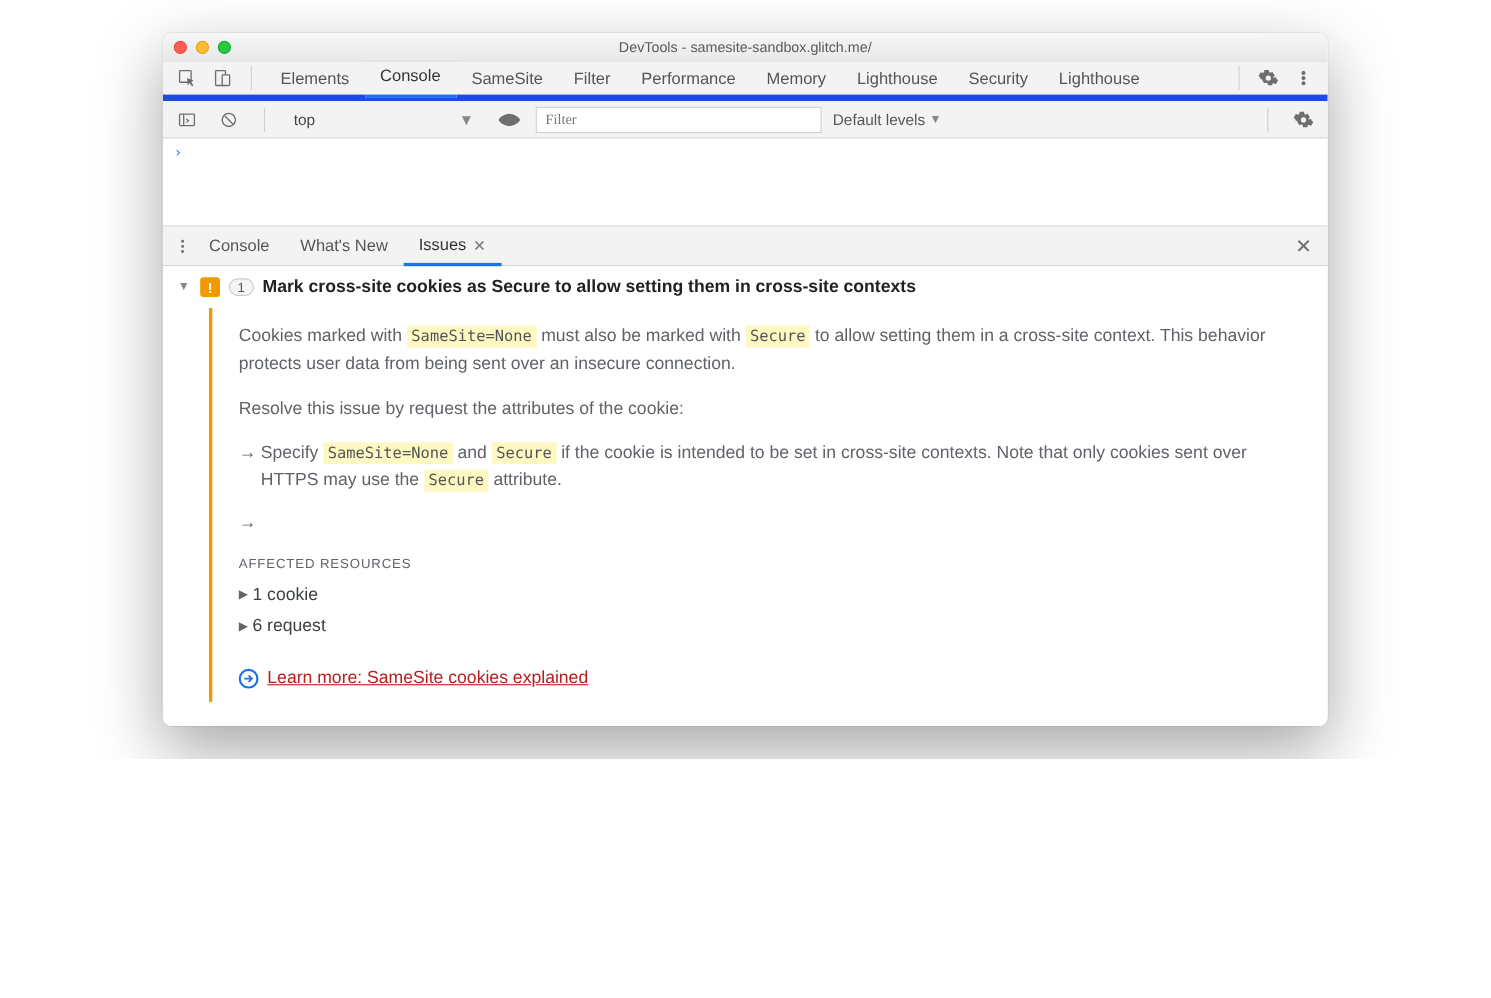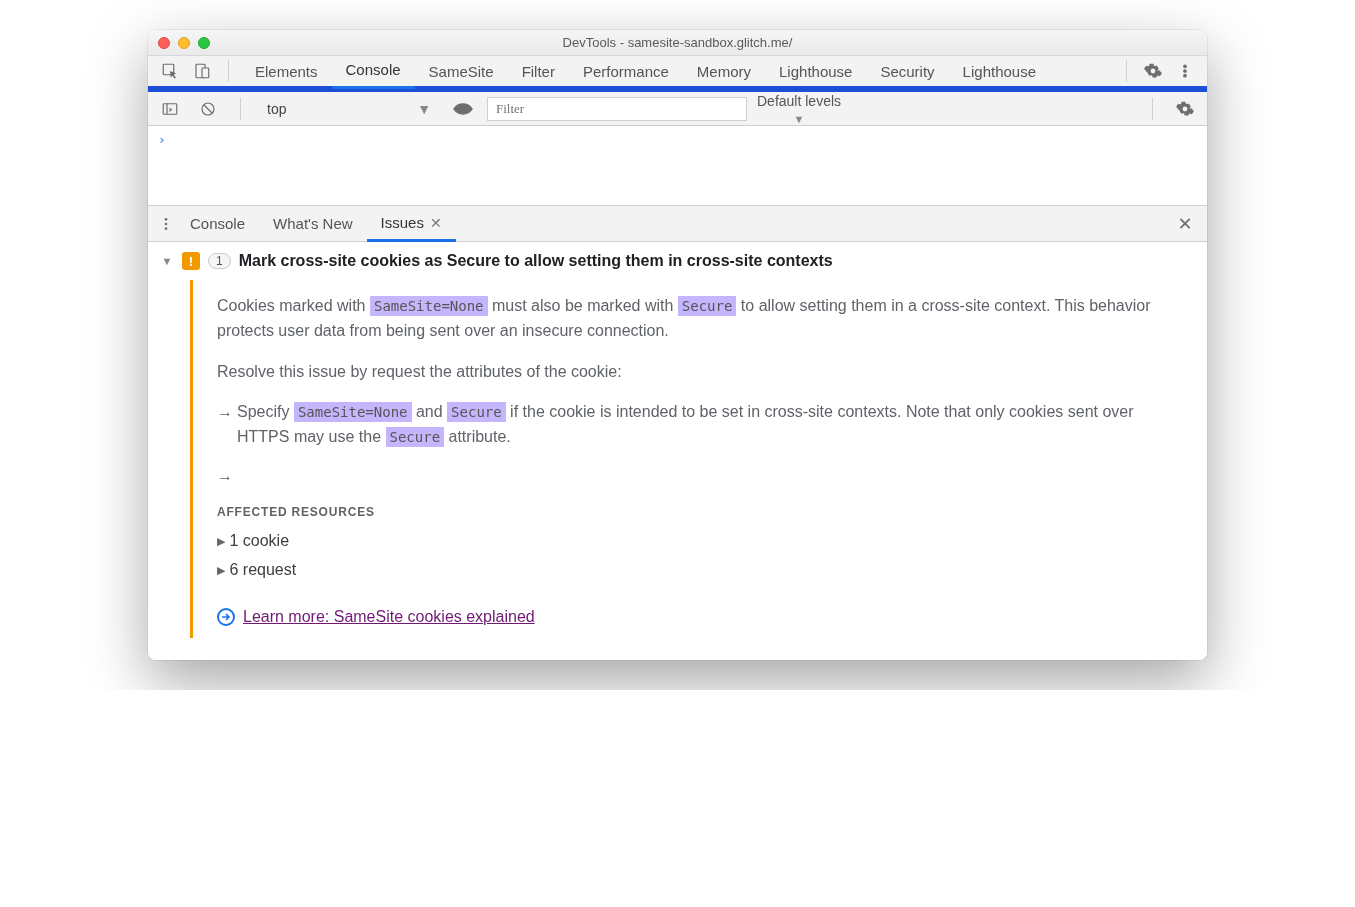--- a/index.html
+++ b/index.html
@@ -84,21 +84,21 @@
     justify-content: space-between;
     cursor: pointer;
   }
   .filter-input {
     border: 1px solid #cfcfcf; background: #fff;
     height: 24px; width: 260px;
     font-size: 13px; padding: 0 8px; color: #888; font-family: Liberation Serif, serif;
   }
   .levels-select {
     display: flex; align-items: center; gap: 4px;
-    font-size: 14px; color: #555; cursor: pointer; flex-direction: column;
+    font-size: 14px; color: #555; cursor: pointer;
   }
   .console-area {
     min-height: 80px;
     padding: 6px 10px;
     border-bottom: 1px solid #d0d0d0;
     font-family: Menlo, Consolas, monospace;
     font-size: 13px;
     color: #367cf1;
     background: #fff;
   }
@@ -139,39 +139,39 @@
     border-left: 3px solid #f29900;
     padding: 14px 20px 8px 24px;
     margin-top:10px;
     font-size: 16px;
     color: #5f6368;
     line-height: 1.55;
   }
   .issue-body p { margin-bottom: 16px; }
   .issue-body code {
     font-family: Menlo, Consolas, monospace;
-    background: #c4b5fd;
+    background: #fef9c3;
     padding: 2px 4px;
     font-size: 14px;
     color: #555;
   }
   .arrow-li { display:flex; gap:4px; margin-bottom:14px; }
   .arrow-li .ar { flex-shrink:0; }
   .affected-header {
-    font-size: 12px; font-weight:700; letter-spacing:0.8px; color:#5f6368;
+    font-size: 12px; font-weight:400; letter-spacing:0.8px; color:#5f6368;
     margin-bottom:8px; margin-top:14px;
   }
   .aff-item {
     display:flex; align-items:center; gap:4px; font-size:16px; color:#3c4043; margin-bottom:4px; cursor:pointer;
   }
   .aff-item .tri { font-size:11px; color:#666; }
   .learn-more {
     display:flex; align-items:center; gap:8px; margin-top:22px;
   }
-  .learn-more a { color:#701a75; text-decoration:underline; font-size:16px;}
+  .learn-more a { color:#b91c1c; text-decoration:underline; font-size:16px;}
   .learn-icon {
     width:18px;height:18px;border:2px solid #1a73e8;border-radius:50%;
     display:flex;align-items:center;justify-content:center;color:#1a73e8;
   }
   .spacer { flex:1; }
   .gear { color:#6e6e6e; cursor:pointer; }
   .gear svg{width:18px;height:18px;fill:currentColor;}
   .kebab svg{width:16px;height:16px;fill:#6e6e6e;}
   .eye svg{width:20px;height:14px;fill:#6e6e6e;}
 </style>

